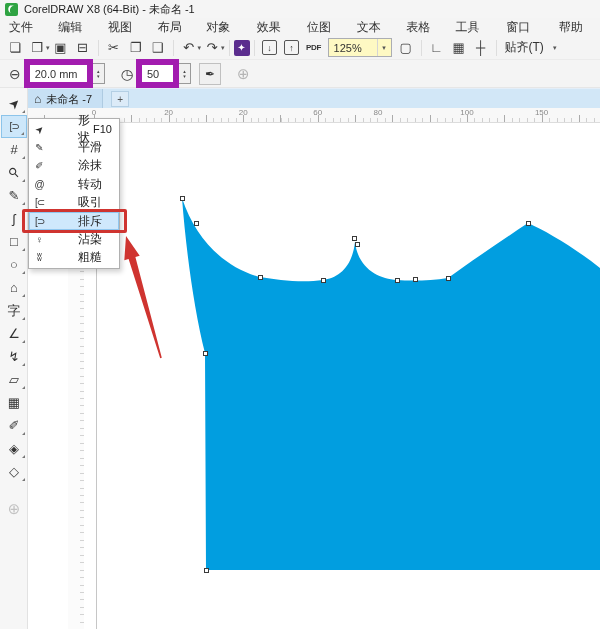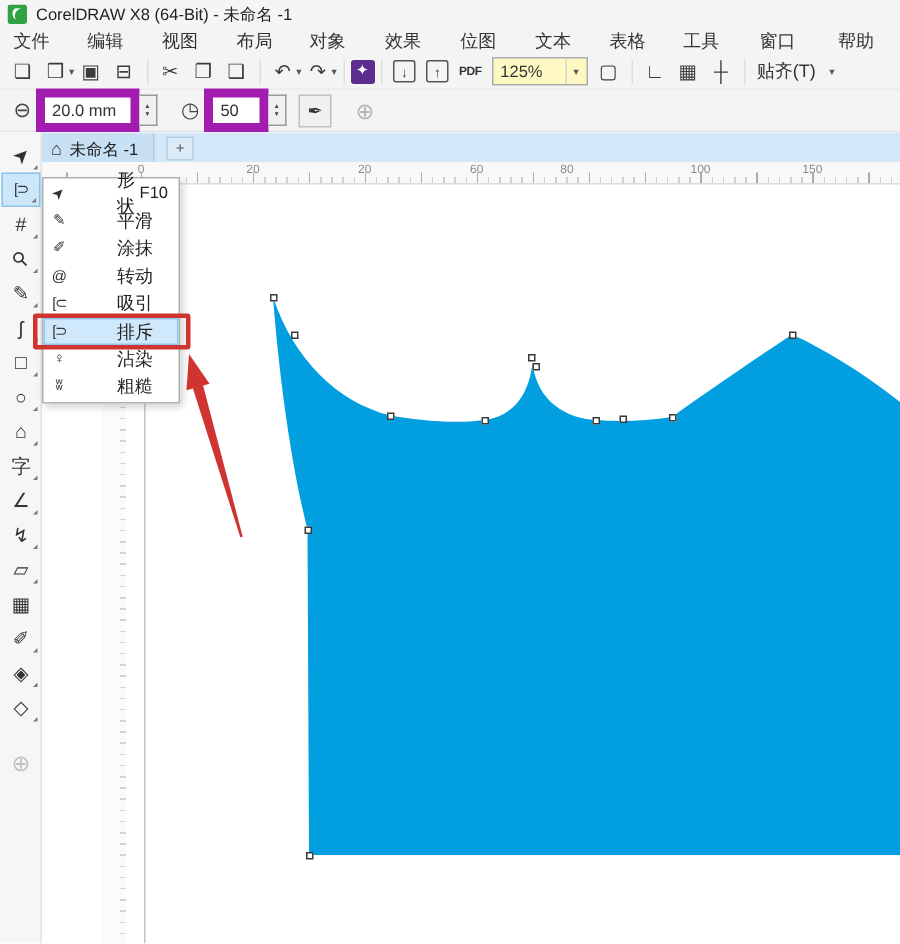--- a/index.html
+++ b/index.html
@@ -202,21 +202,21 @@
   </span>
   <span class="pbtn">
     <span>✒</span>
   </span>
   <span class="plus-gray">⊕</span>
 </div>
 
 <div class="tabbar">
   <span class="doctab">
     <span class="home">⌂</span>
-    <span>未命名 -1</span>
+    <span>未命名 -7</span>
   </span>
   <span class="newtab">+</span>
 </div>
 
 <div class="hruler">
   <span style="left:56px">0</span>
   <span style="left:130.6px">20</span>
   <span style="left:205.2px">20</span>
   <span style="left:279.8px">60</span>
   <span style="left:340px">80</span>

